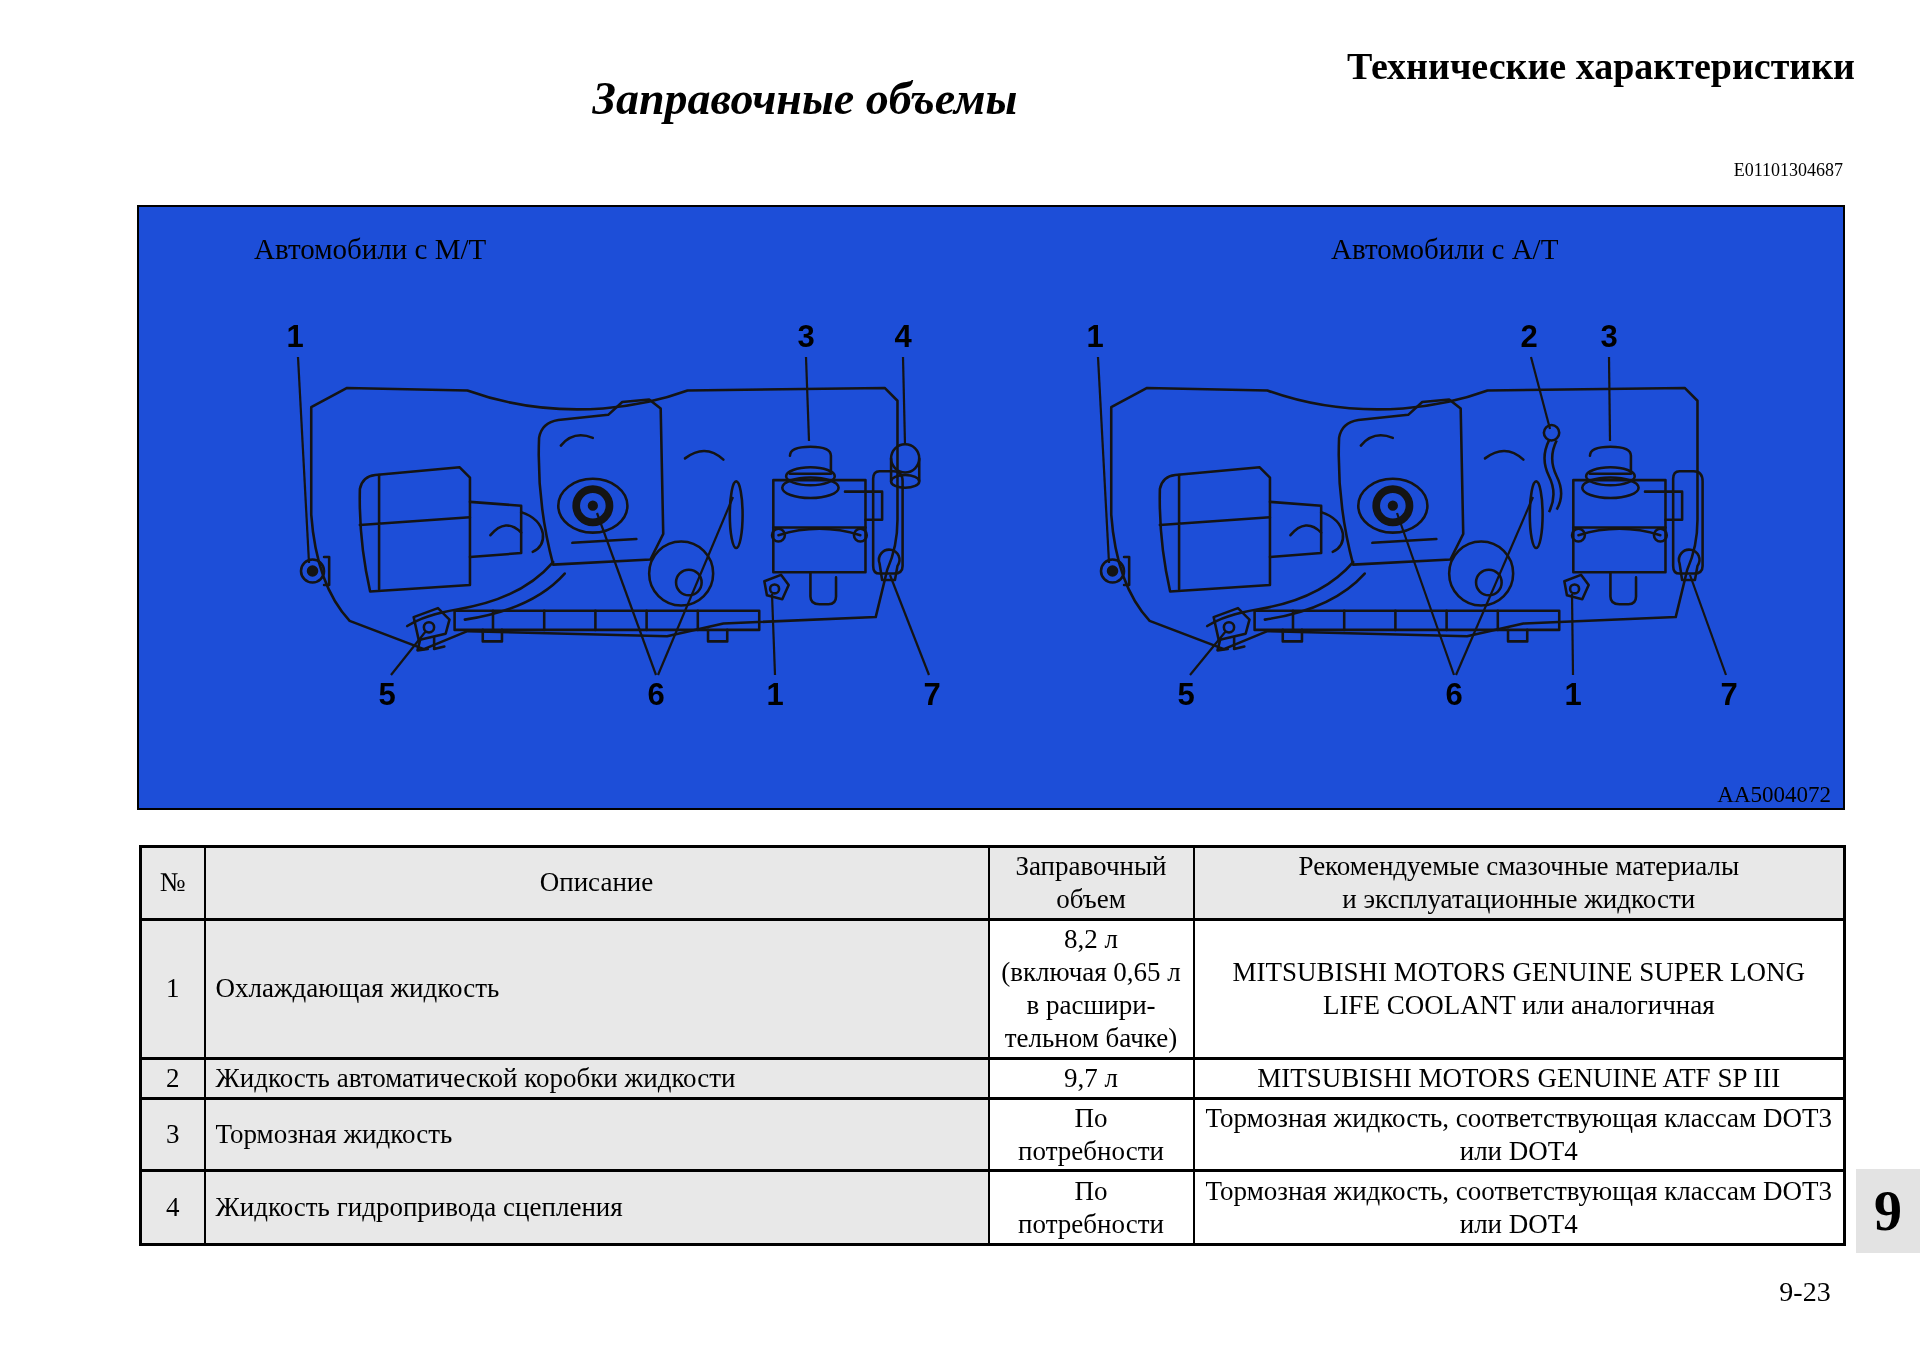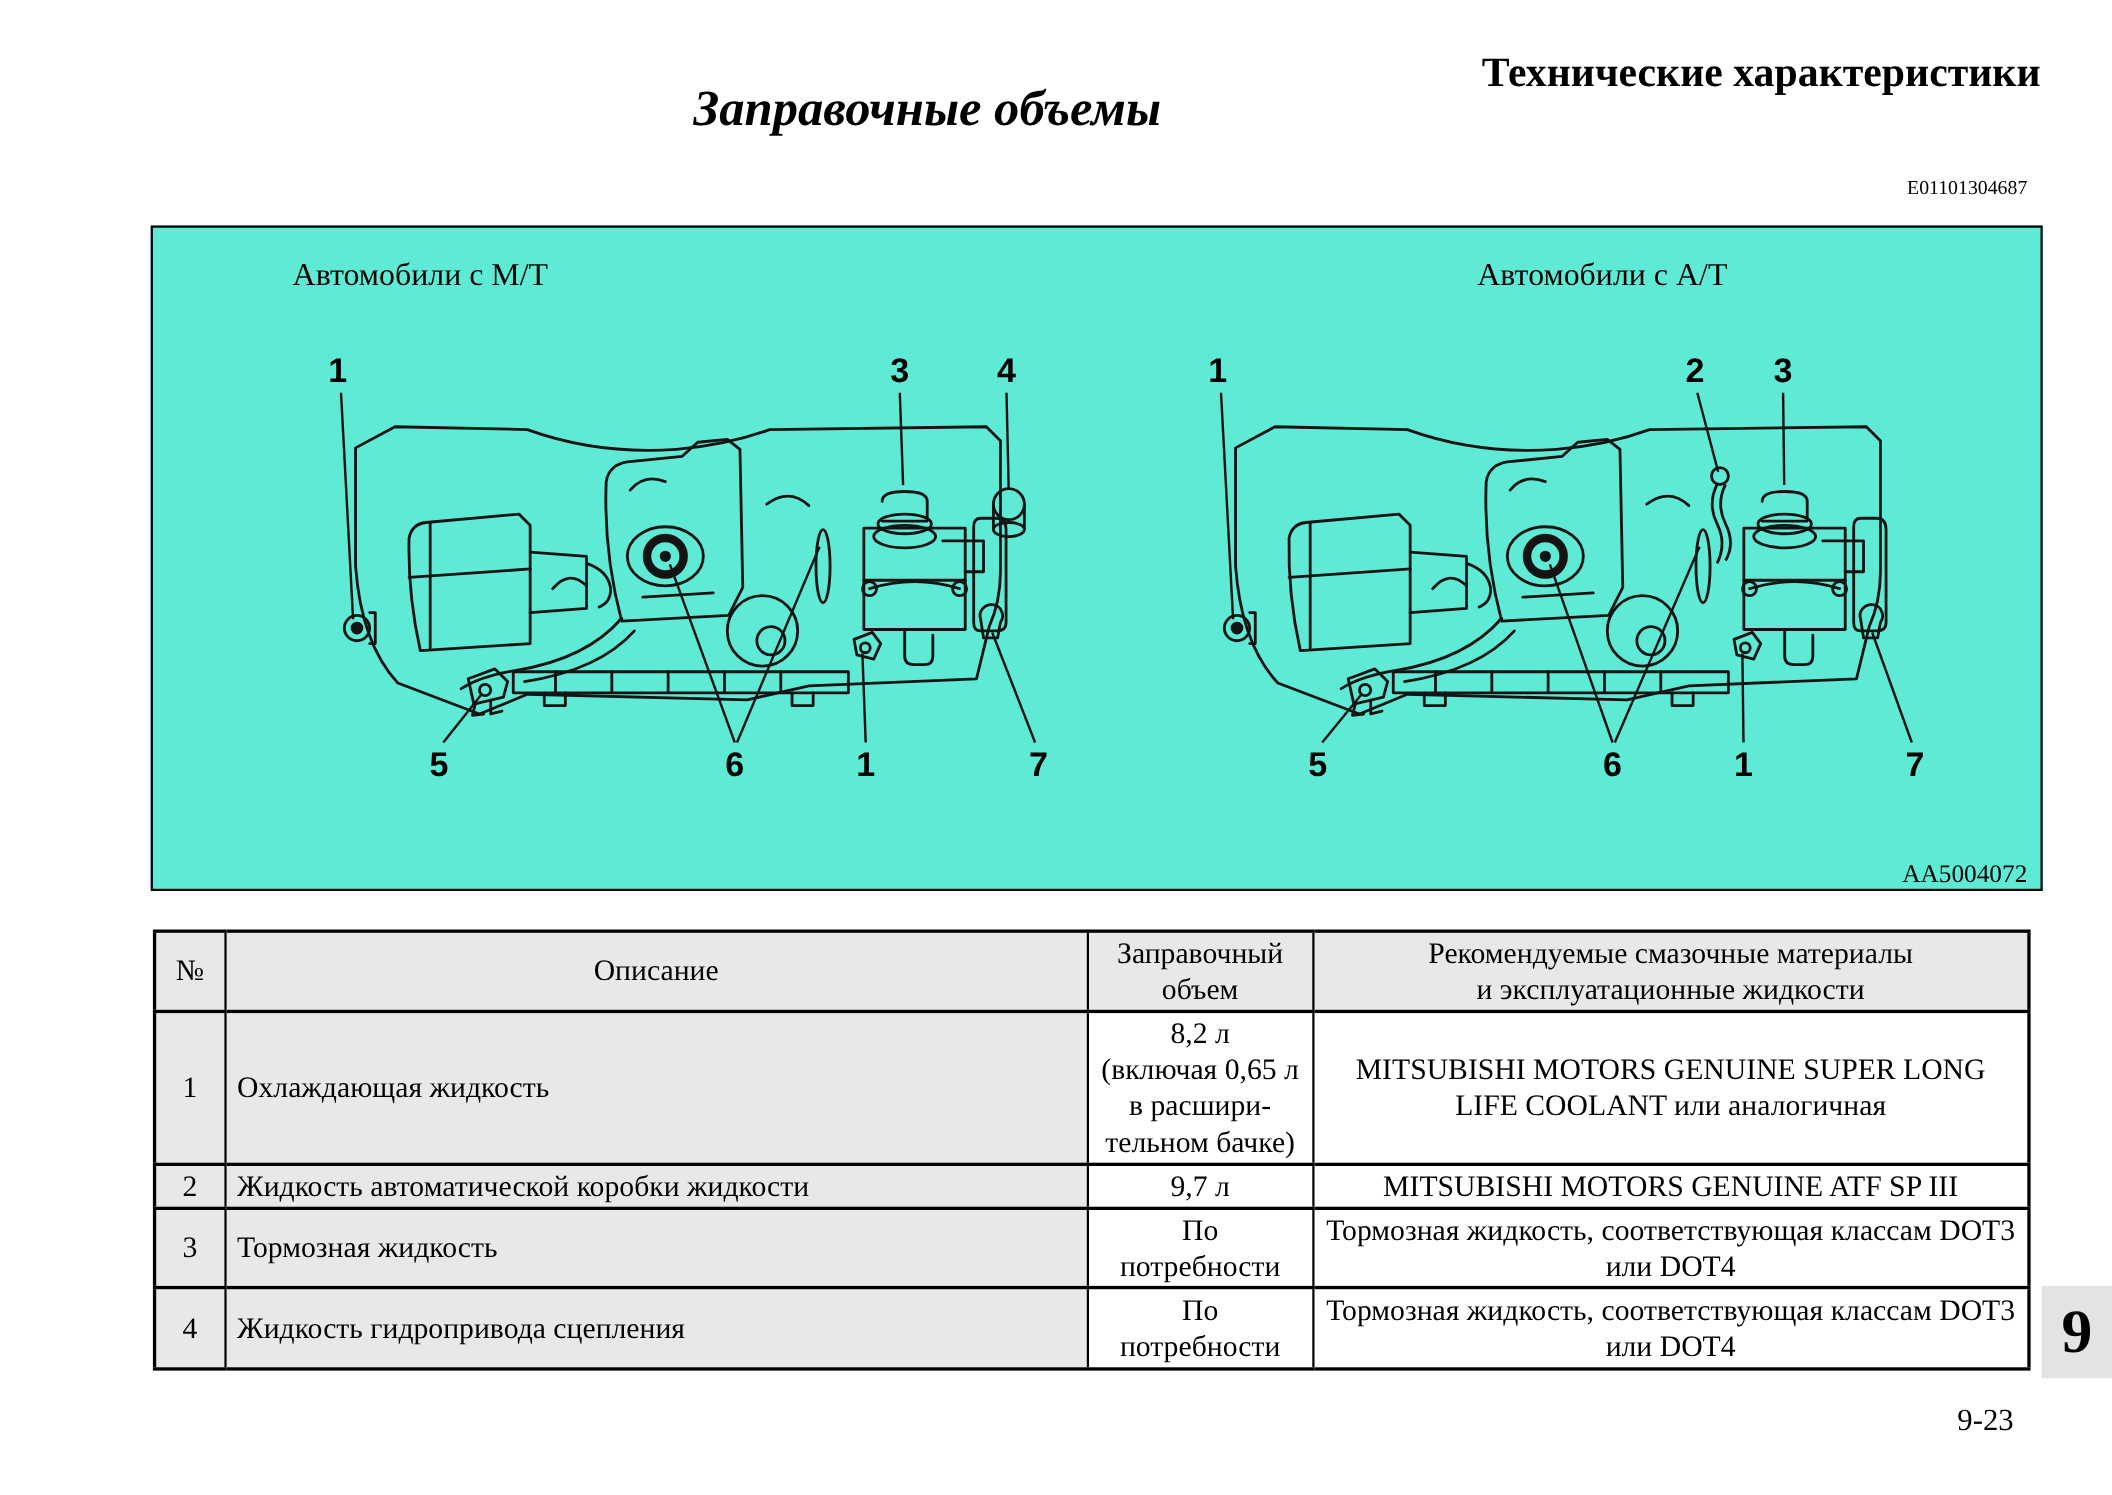--- a/index.html
+++ b/index.html
@@ -1,22 +1,22 @@
 <!DOCTYPE html>
 <html><head>
 <meta charset="utf-8">
 <style>
   html,body{margin:0;padding:0;background:#fff;}
   body{width:1920px;height:1359px;position:relative;font-family:"Liberation Serif",serif;color:#000;overflow:hidden;}
 
   .hdr{position:absolute;top:44px;right:65px;font-size:38px;font-weight:bold;}
-  .title{position:absolute;top:72px;left:0;width:1610px;text-align:center;font-size:46px;font-weight:bold;font-style:italic;padding-left:38px;}
+  .title{position:absolute;top:72px;left:0;width:1610px;text-align:center;font-size:46px;font-weight:bold;font-style:italic;}
   .ecode{position:absolute;top:160px;right:77px;font-size:18px;}
 
-  .figure{position:absolute;left:137px;top:205px;width:1704px;height:601px;border:2px solid #000;background:#5eead4;padding-left:12px;}
+  .figure{position:absolute;left:137px;top:205px;width:1704px;height:601px;border:2px solid #000;background:#1d4ed8;}
   .figure svg{display:block;}
   text.flbl{font-family:"Liberation Serif",serif;font-size:29px;fill:#000;}
   text.co{font-family:"Liberation Sans",sans-serif;font-size:31px;font-weight:bold;fill:#000;text-anchor:middle;}
   text.figcode{font-family:"Liberation Serif",serif;font-size:23px;fill:#000;text-anchor:end;}
 
   table.spec{position:absolute;left:139px;top:845px;width:1704px;border-collapse:collapse;table-layout:fixed;font-size:27px;border:3px solid #000;}
   table.spec td{border-left:2px solid #000;border-right:2px solid #000;border-top:3px solid #000;border-bottom:3px solid #000;padding:2px 10px;vertical-align:middle;line-height:1.22;}
   .gray{background:#e8e8e8;}
   .c{text-align:center;}
   .pre{white-space:pre-line;}

